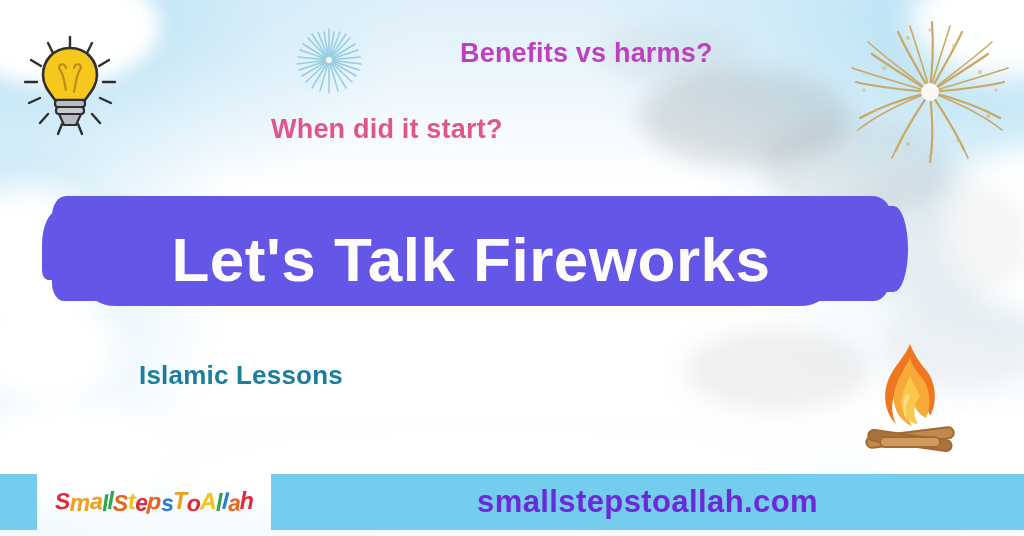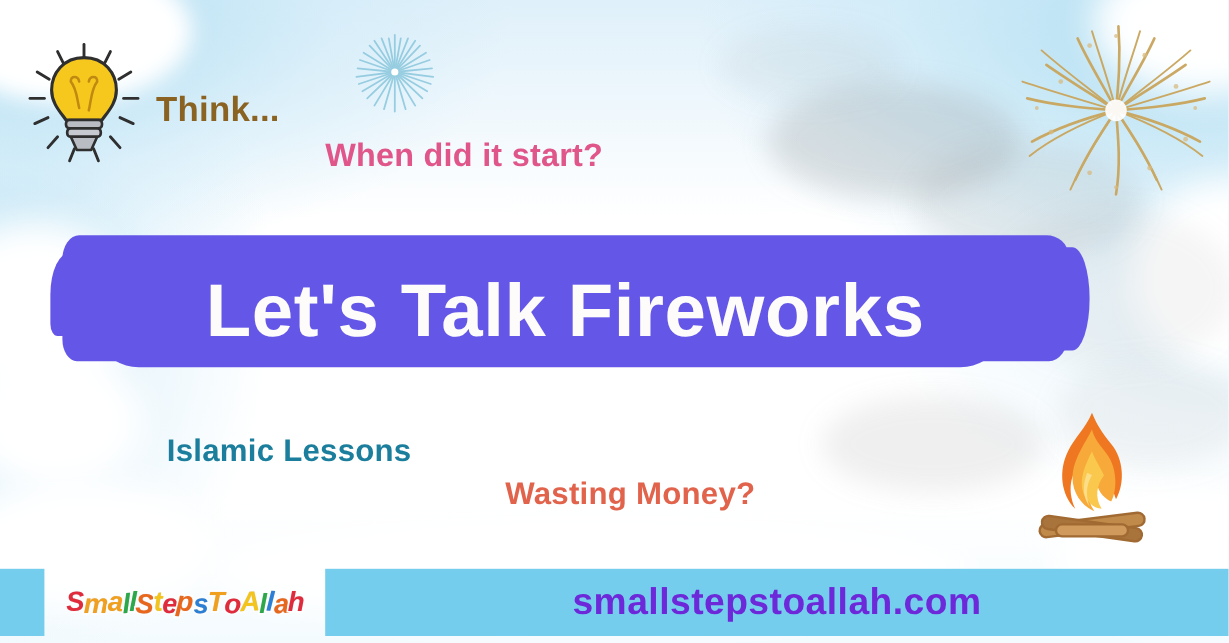--- a/index.html
+++ b/index.html
@@ -305,24 +305,23 @@
       <rect x="10" y="96" width="88" height="11" rx="5.5" fill="#c08a4b" transform="rotate(-7 54 101)"></rect>
       <rect x="12" y="99" width="84" height="11" rx="5.5" fill="#a9743c" transform="rotate(8 54 104)"></rect>
       <rect x="24" y="101" width="60" height="10" rx="5" fill="#d09a5c"></rect>
     </g>
     <path d="M54 8 C48 22 40 28 34 40 C26 56 28 76 40 88 C32 70 38 56 46 48 C44 62 50 70 58 76 C52 62 58 50 66 44 C62 58 70 66 74 80 C82 66 80 46 70 34 C62 24 58 18 54 8 Z" fill="#ef7722"></path>
     <path d="M54 22 C48 34 40 44 38 58 C36 74 46 86 56 90 C48 78 50 66 58 58 C56 70 62 78 70 82 C76 70 74 52 66 42 C60 34 56 30 54 22 Z" fill="#f7a939"></path>
     <path d="M54 40 C48 52 44 62 46 72 C48 82 56 88 62 88 C56 78 58 68 64 60 C60 52 56 46 54 40 Z" fill="#fbc84e"></path>
     <path d="M50 58 C46 68 46 78 52 86 C48 76 50 66 54 60 Z" fill="#fde08f" opacity="0.9"></path>
   </svg>
 
-  <div class="label" id="label-think">Think...</div>
+  <div class="label" id="label-benefits">Benefits vs harms?</div>
   <div class="label" id="label-lessons">Islamic Lessons</div>
   <div class="label" id="label-start">When did it start?</div>
-  <div class="label" id="label-money">Wasting Money?</div>
 
   <div id="banner">
     <div class="banner-stroke"></div>
     <div class="banner-stroke nub-a"></div>
     <div class="banner-stroke nub-b"></div>
     <div class="banner-stroke nub-c"></div>
     <div id="banner-title">Let's Talk Fireworks</div>
   </div>
 
   <div id="bottom-bar-left"></div>

